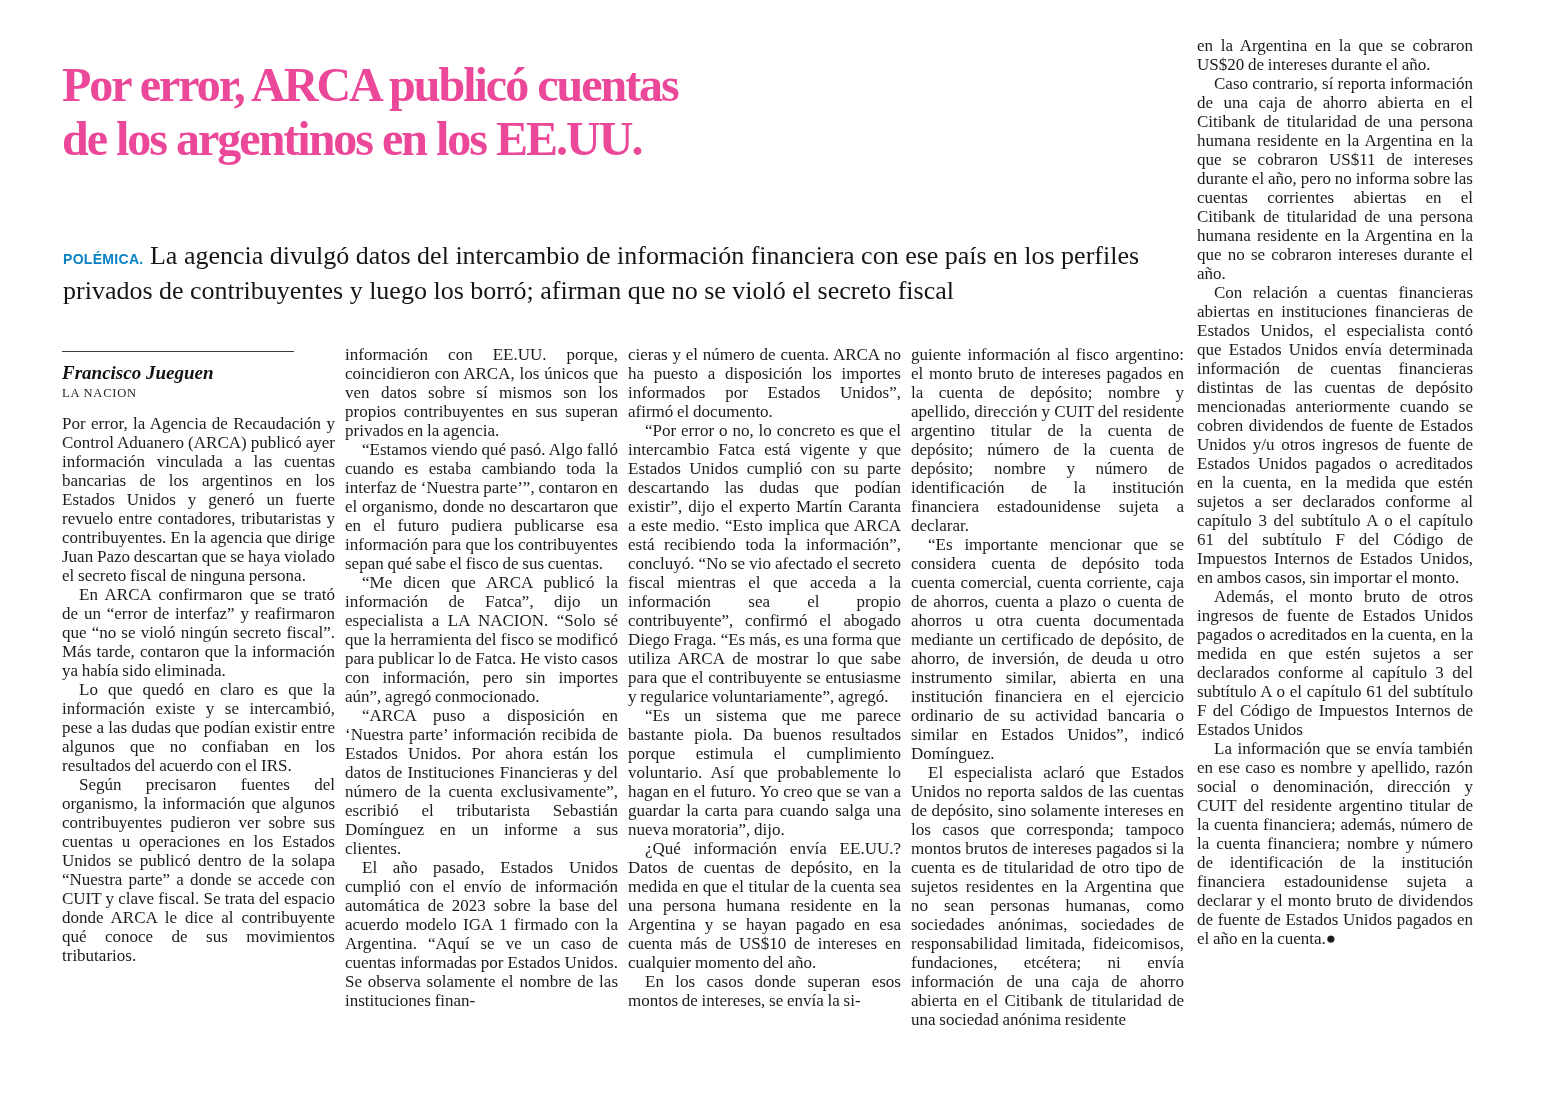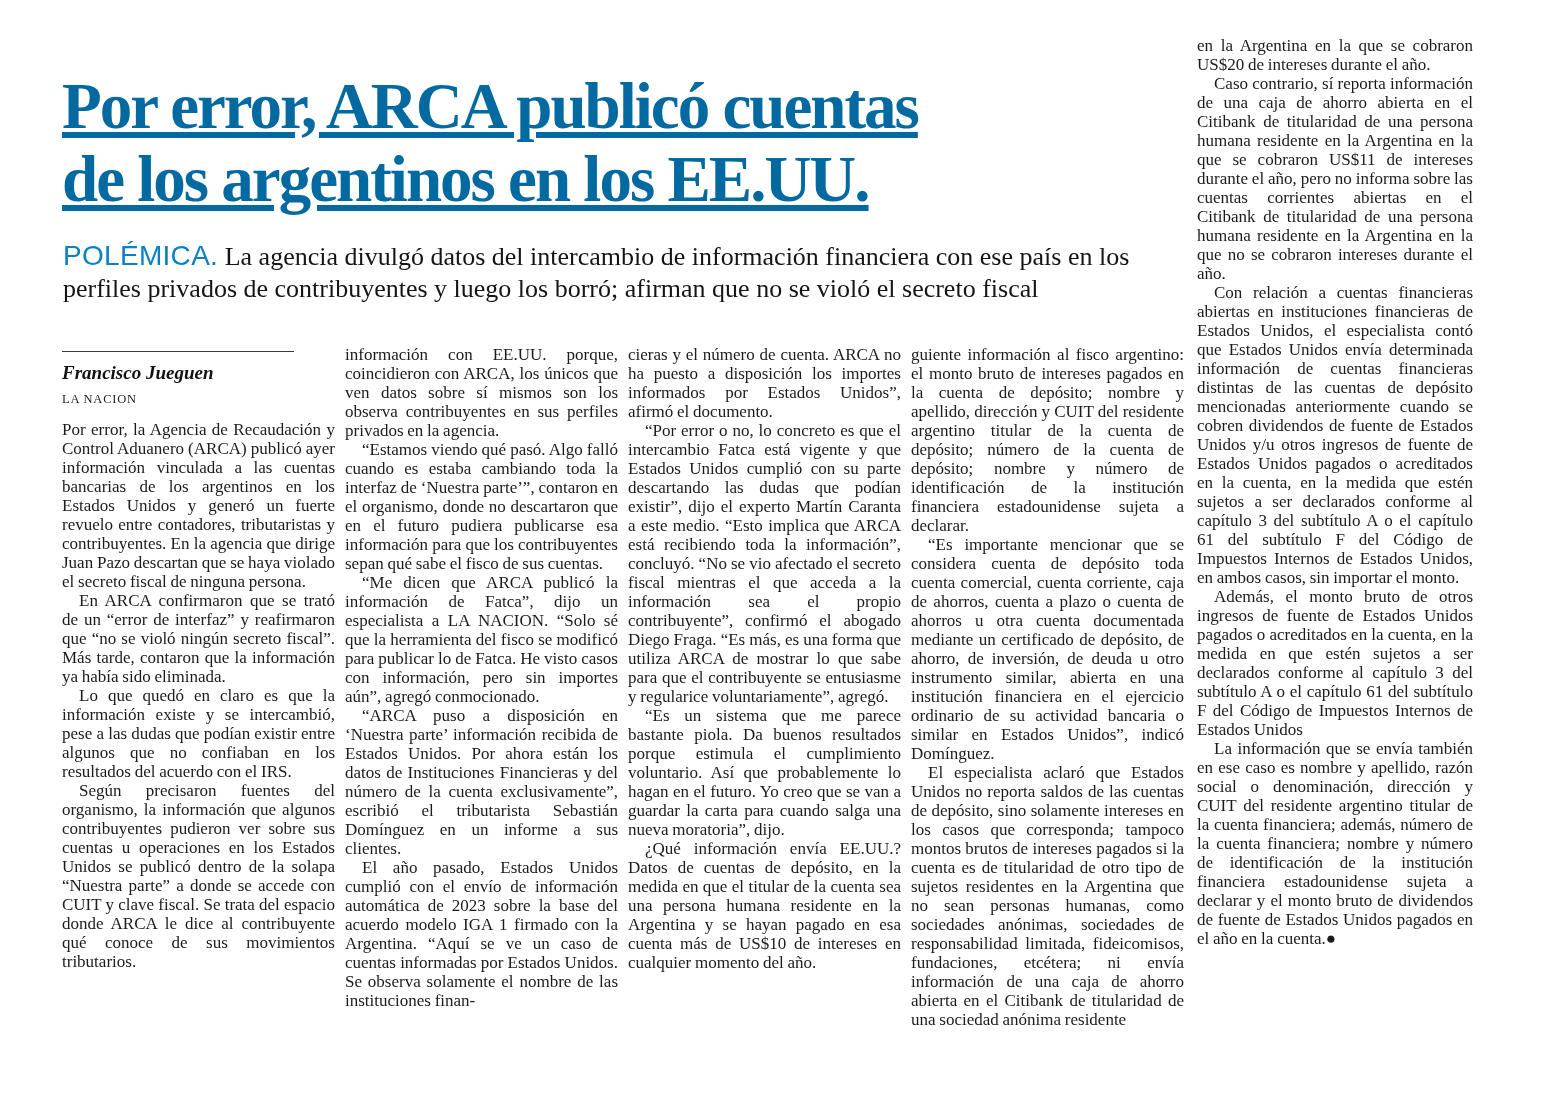--- a/index.html
+++ b/index.html
@@ -16,40 +16,39 @@
     font-family: "Liberation Serif", serif;
     color: #161616;
   }
   .headline {
     position: absolute;
     left: 62px;
     top: 26px;
     width: 1125px;
     font-family: "Liberation Serif", serif;
     font-weight: bold;
-    font-size: 65px;
+    font-size: 48px;
     line-height: 1.13;
     letter-spacing: -2px;
-    color: #0369a1;
-    text-decoration: underline;
+    color: #ec4899;
   }
   .deck {
     position: absolute;
     left: 63px;
     top: 214px;
     width: 1110px;
     font-family: "Liberation Serif", serif;
     font-size: 26px;
     line-height: 32px;
     color: #151515;
   }
   .kicker {
     font-family: "Liberation Sans", sans-serif;
-    font-weight: normal;
-    font-size: 28px;
+    font-weight: bold;
+    font-size: 14px;
     letter-spacing: 0.3px;
     color: #0a81c4;
   }
   .body-row {
     position: absolute;
     left: 62px;
     top: 345px;
     width: 1128px;
     display: flex;
     gap: 10px;
@@ -79,21 +78,21 @@
     font-size: 19px;
     line-height: 22px;
     color: #111;
     font-style: italic;
   }
   .byline-outlet {
     font-family: "Liberation Serif", serif;
     font-size: 12.5px;
     letter-spacing: 0.8px;
     line-height: 16px;
-    margin-top: 7px;
+    margin-top: 1px;
     color: #222;
   }
   .col1-paras {
     margin-top: 13px;
   }
   p.body-p {
     margin: 0;
     font-family: "Liberation Serif", serif;
     font-size: 17px;
     line-height: 19px;
@@ -124,32 +123,33 @@
       </div>
       <div class="col1-paras">
         <p class="body-p">Por error, la Agencia de Recaudación y Control Aduanero (ARCA) publicó ayer información vinculada a las cuentas bancarias de los argentinos en los Estados Unidos y generó un fuerte revuelo entre contadores, tributaristas y contribuyentes. En la agencia que dirige Juan Pazo descartan que se haya violado el secreto fiscal de ninguna persona.</p>
         <p class="body-p indent">En ARCA confirmaron que se trató de un “error de interfaz” y reafirmaron que “no se violó ningún secreto fiscal”. Más tarde, contaron que la información ya había sido eliminada.</p>
         <p class="body-p indent">Lo que quedó en claro es que la información existe y se intercambió, pese a las dudas que podían existir entre algunos que no confiaban en los resultados del acuerdo con el IRS.</p>
         <p class="body-p indent">Según precisaron fuentes del organismo, la información que algunos contribuyentes pudieron ver sobre sus cuentas u operaciones en los Estados Unidos se publicó dentro de la solapa “Nuestra parte” a donde se accede con CUIT y clave fiscal. Se trata del espacio donde ARCA le dice al contribuyente qué conoce de sus movimientos tributarios.</p>
       </div>
     </div>
 
     <div class="bcol">
-      <p class="body-p">información con EE.UU. porque, coincidieron con ARCA, los únicos que ven datos sobre sí mismos son los observa contribuyentes en sus perfiles privados en la agencia.</p>
+      <p class="body-p">información con EE.UU. porque, coincidieron con ARCA, los únicos que ven datos sobre sí mismos son los propios contribuyentes en sus superan privados en la agencia.</p>
       <p class="body-p indent">“Estamos viendo qué pasó. Algo falló cuando es estaba cambiando toda la interfaz de ‘Nuestra parte’”, contaron en el organismo, donde no descartaron que en el futuro pudiera publicarse esa información para que los contribuyentes sepan qué sabe el fisco de sus cuentas.</p>
       <p class="body-p indent">“Me dicen que ARCA publicó la información de Fatca”, dijo un especialista a LA NACION. “Solo sé que la herramienta del fisco se modificó para publicar lo de Fatca. He visto casos con información, pero sin importes aún”, agregó conmocionado.</p>
       <p class="body-p indent">“ARCA puso a disposición en ‘Nuestra parte’ información recibida de Estados Unidos. Por ahora están los datos de Instituciones Financieras y del número de la cuenta exclusivamente”, escribió el tributarista Sebastián Domínguez en un informe a sus clientes.</p>
       <p class="body-p indent">El año pasado, Estados Unidos cumplió con el envío de información automática de 2023 sobre la base del acuerdo modelo IGA 1 firmado con la Argentina. “Aquí se ve un caso de cuentas informadas por Estados Unidos. Se observa solamente el nombre de las instituciones finan-</p>
     </div>
 
     <div class="bcol">
       <p class="body-p">cieras y el número de cuenta. ARCA no ha puesto a disposición los importes informados por Estados Unidos”, afirmó el documento.</p>
       <p class="body-p indent">“Por error o no, lo concreto es que el intercambio Fatca está vigente y que Estados Unidos cumplió con su parte descartando las dudas que podían existir”, dijo el experto Martín Caranta a este medio. “Esto implica que ARCA está recibiendo toda la información”, concluyó. “No se vio afectado el secreto fiscal mientras el que acceda a la información sea el propio contribuyente”, confirmó el abogado Diego Fraga. “Es más, es una forma que utiliza ARCA de mostrar lo que sabe para que el contribuyente se entusiasme y regularice voluntariamente”, agregó.</p>
       <p class="body-p indent">“Es un sistema que me parece bastante piola. Da buenos resultados porque estimula el cumplimiento voluntario. Así que probablemente lo hagan en el futuro. Yo creo que se van a guardar la carta para cuando salga una nueva moratoria”, dijo.</p>
       <p class="body-p indent">¿Qué información envía EE.UU.? Datos de cuentas de depósito, en la medida en que el titular de la cuenta sea una persona humana residente en la Argentina y se hayan pagado en esa cuenta más de US$10 de intereses en cualquier momento del año.</p>
+      <p class="body-p indent">En los casos donde superan esos montos de intereses, se envía la si-</p>
     </div>
 
     <div class="bcol">
       <p class="body-p">guiente información al fisco argentino: el monto bruto de intereses pagados en la cuenta de depósito; nombre y apellido, dirección y CUIT del residente argentino titular de la cuenta de depósito; número de la cuenta de depósito; nombre y número de identificación de la institución financiera estadounidense sujeta a declarar.</p>
       <p class="body-p indent">“Es importante mencionar que se considera cuenta de depósito toda cuenta comercial, cuenta corriente, caja de ahorros, cuenta a plazo o cuenta de ahorros u otra cuenta documentada mediante un certificado de depósito, de ahorro, de inversión, de deuda u otro instrumento similar, abierta en una institución financiera en el ejercicio ordinario de su actividad bancaria o similar en Estados Unidos”, indicó Domínguez.</p>
       <p class="body-p indent">El especialista aclaró que Estados Unidos no reporta saldos de las cuentas de depósito, sino solamente intereses en los casos que corresponda; tampoco montos brutos de intereses pagados si la cuenta es de titularidad de otro tipo de sujetos residentes en la Argentina que no sean personas humanas, como sociedades anónimas, sociedades de responsabilidad limitada, fideicomisos, fundaciones, etcétera; ni envía información de una caja de ahorro abierta en el Citibank de titularidad de una sociedad anónima residente</p>
     </div>
 
   </div>
 

